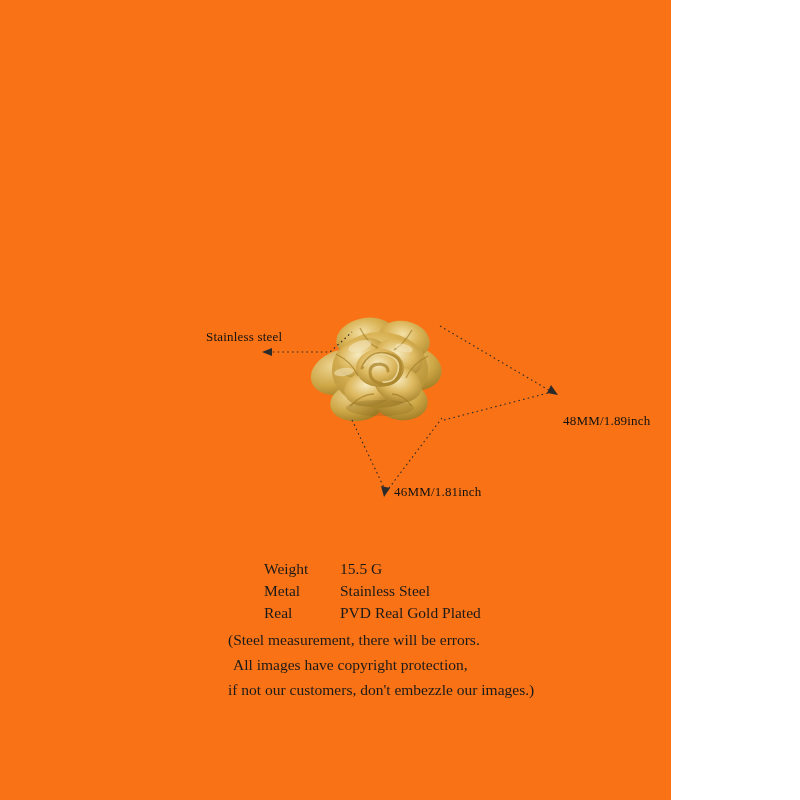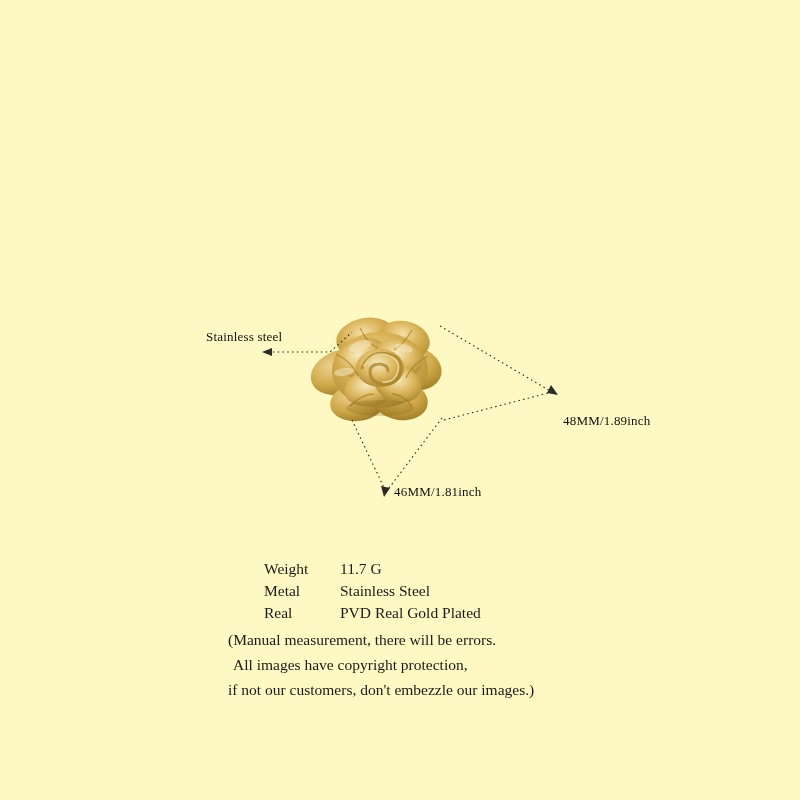--- a/index.html
+++ b/index.html
@@ -9,23 +9,23 @@
   body {
     width: 800px;
     height: 800px;
     background: #ffffff;
     font-family: "Liberation Serif", serif;
     color: #1a1a1a;
     overflow: hidden;
   }
   #canvas {
     position: relative;
-    width: 800px;
+    width: 671px;
     height: 800px;
-    background: #fef9c3;
+    background: #f97316;
   }
 
   
   .product-wrap {
     position: absolute;
     left: 300px;
     top: 310px;
     width: 160px;
     height: 120px;
   }
@@ -184,31 +184,31 @@
 
   <div class="callout callout-material">Stainless steel</div>
 
   <div class="callout callout-width">48MM/1.89inch</div>
 
   <div class="callout callout-height">46MM/1.81inch</div>
 
   <div class="specs">
     <div class="spec-row">
       <div class="spec-key">Weight</div>
-      <div class="spec-val">11.7 G</div>
+      <div class="spec-val">15.5 G</div>
     </div>
     <div class="spec-row">
       <div class="spec-key">Metal</div>
       <div class="spec-val">Stainless Steel</div>
     </div>
     <div class="spec-row">
       <div class="spec-key">Real</div>
       <div class="spec-val">PVD Real Gold Plated</div>
     </div>
   </div>
 
   <div class="notes">
-    <div class="note-line-1">(Manual measurement, there will be errors.</div>
+    <div class="note-line-1">(Steel measurement, there will be errors.</div>
     <div class="note-line-2"> All images have copyright protection,</div>
     <div class="note-line-3">if not our customers, don't embezzle our images.)</div>
   </div>
 
 </div>
 
 </body></html>

